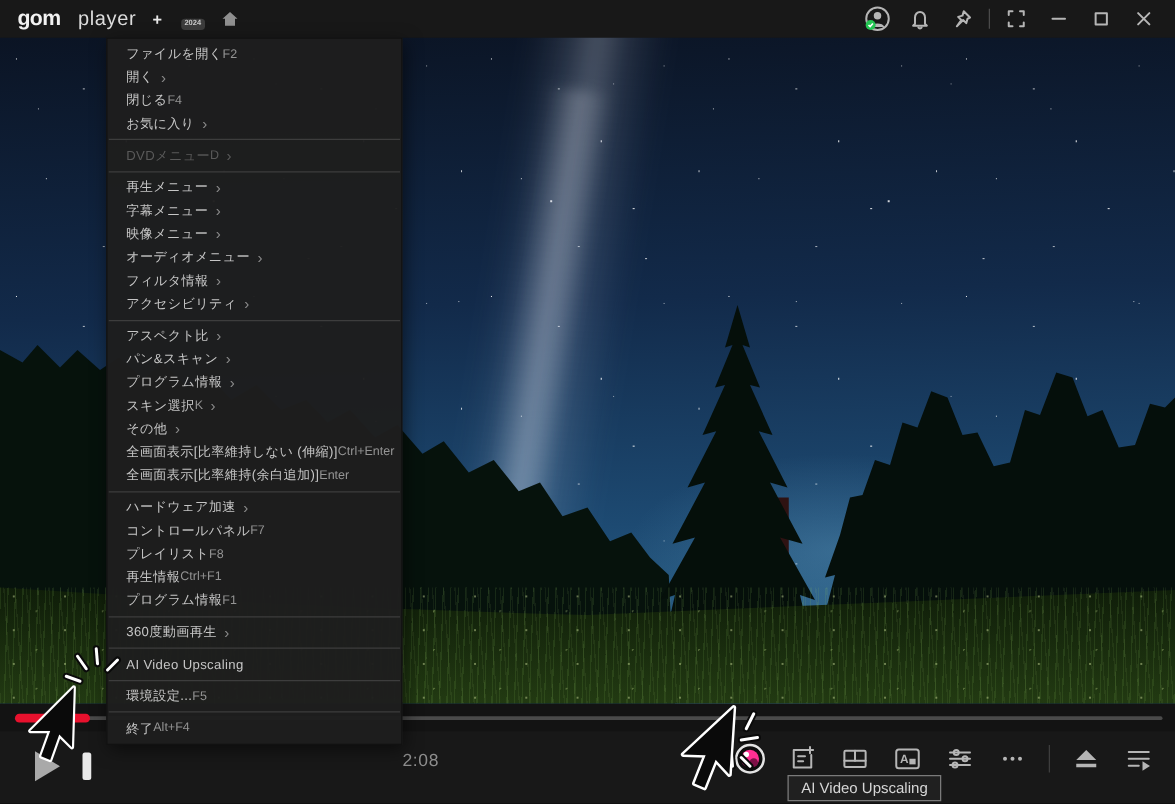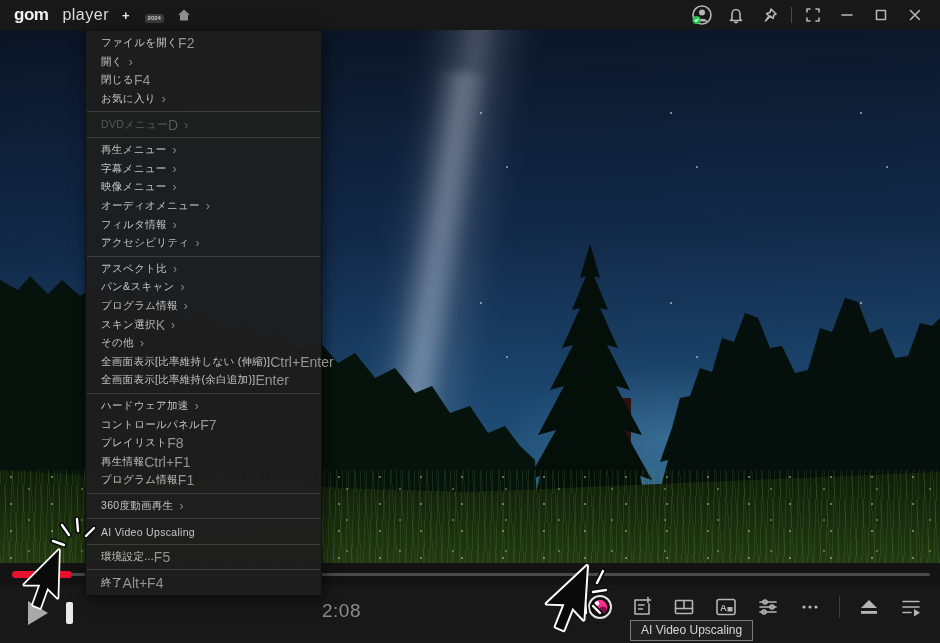--- a/index.html
+++ b/index.html
@@ -86,21 +86,21 @@
     opacity:.85;
   }
 
   
   .seekrow { position:absolute; left:0; top:563px; width:940px; height:22px; background:#131313; z-index:5; cursor:pointer; }
   .seek-track { position:absolute; left:12px; right:10px; top:10px; height:3px; background:#4a4a4a; border-radius:2px; }
   .seek-played { position:absolute; left:12px; top:8px; width:60px; height:7px; background:#e8112d; border-radius:4px; }
   .controlbar { position:absolute; left:0; top:585px; width:940px; height:58px; background:#181818; z-index:5; display:flex; align-items:center; }
   .play-btn { position:absolute; left:20px; top:10px; width:34px; height:36px; display:flex; align-items:center; justify-content:center; cursor:pointer; }
   .stop-partial { position:absolute; left:66px; top:17px; width:7px; height:22px; background:#e9e9e9; border-radius:2px; }
-  .time-label { position:absolute; left:322px; top:15px; color:#8d8d8d; font-size:19px; letter-spacing:.5px; }
+  .time-label { position:absolute; left:322px; top:15px; color:#8d8d8d; font-size:14px; letter-spacing:.5px; }
   .cb-right { position:absolute; right:14px; top:7px; display:flex; align-items:center; gap:12px; }
   .cb-btn { width:30px; height:30px; display:flex; align-items:center; justify-content:center; cursor:pointer; }
   .cb-sep { width:1px; height:22px; background:#3d3d3d; margin:0 2px; }
 
   .tooltip {
     position:absolute; left:630px; top:620px; z-index:40;
     background:#202020; border:1px solid #7a7a7a; color:#d6d6d6;
     font-size:12px; padding:2px 10px 3px; white-space:nowrap;
   }
 
@@ -110,21 +110,21 @@
     background:rgba(30,30,30,.97); border:1px solid #111;
     box-shadow:2px 4px 14px rgba(0,0,0,.55);
     padding:3px 0;
   }
   .mi {
     height:18.6px; display:flex; align-items:center; 
     padding:0 10px 0 15px; cursor:pointer;
   }
   .mi .lbl { color:#c6c6c6; font-size:10.5px; letter-spacing:.3px; white-space:nowrap; }
   .mi .right { display:flex; align-items:center; gap:6px; }
-  .mi .sc { color:#949494; font-size:14px; }
+  .mi .sc { color:#949494; font-size:10px; }
   .mi .arr { color:#8a8a8a; font-size:12px; line-height:1; }
   .mi.disabled .lbl, .mi.disabled .sc, .mi.disabled .arr { color:#5a5a5a; }
   .msep { border-top:1px solid #3d3d3d; margin:3px 1px; }
 
   
   .cursor-layer { position:absolute; inset:0; z-index:60; pointer-events:none; }
   .cursor-shape { fill:#0a0a0a; stroke:#ffffff; stroke-width:1.7; paint-order:stroke; stroke-linejoin:round; }
   .spark-under { stroke:#0a0a0a; stroke-width:5.5; stroke-linecap:round; }
   .spark-over { stroke:#ffffff; stroke-width:2.4; stroke-linecap:round; }
   .icon-stroke { stroke:#b5b5b5; fill:none; stroke-width:1.6; stroke-linecap:round; stroke-linejoin:round; }

